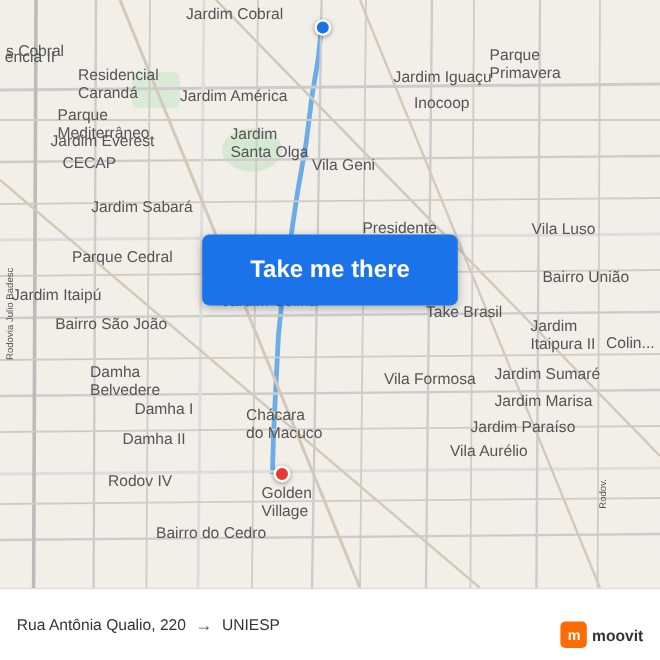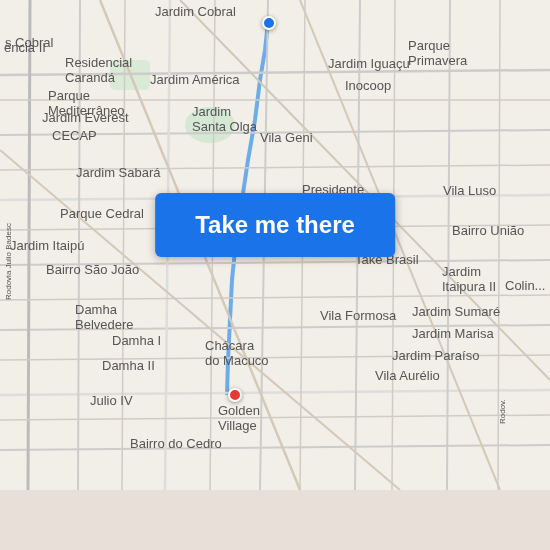--- a/index.html
+++ b/index.html
@@ -39,21 +39,21 @@
     #cta-button {
       position: absolute;
       left: 50%;
       top: 46%;
       transform: translate(-50%, -50%);
       background: #1a73e8;
       color: white;
       border: none;
       border-radius: 6px;
       padding: 18px 40px;
-      font-size: 24px;
+      font-size: 20px;
       font-weight: bold;
       cursor: pointer;
       white-space: nowrap;
       box-shadow: 0 2px 8px rgba(0,0,0,0.3);
       z-index: 10;
     }
 
     
     #bottom-bar {
       width: 550px;
@@ -235,26 +235,37 @@
     <span class="map-label" style="top:302px;left:75px">Damha<br>Belvedere</span>
     <span class="map-label" style="top:308px;left:320px">Vila Formosa</span>
     <span class="map-label" style="top:304px;left:412px">Jardim Sumaré</span>
     <span class="map-label" style="top:326px;left:412px">Jardim Marisa</span>
     <span class="map-label" style="top:333px;left:112px">Damha I</span>
     <span class="map-label" style="top:338px;left:205px">Chácara<br>do Macuco</span>
     <span class="map-label" style="top:348px;left:392px">Jardim Paraíso</span>
     <span class="map-label" style="top:358px;left:102px">Damha II</span>
     <span class="map-label" style="top:368px;left:375px">Vila Aurélio</span>
     <span class="map-label" style="top:300px;left:4px;transform:rotate(-90deg);transform-origin:top left;font-size:8px">Rodovia Julio Badesc</span>
-    <span class="map-label" style="top:393px;left:90px">Julio IV</span>
+    <span class="map-label" style="top:393px;left:90px">Rodov IV</span>
     <span class="map-label" style="top:436px;left:130px">Bairro do Cedro</span>
     <span class="map-label" style="top:403px;left:218px">Golden<br>Village</span>
     <span class="map-label" style="top:424px;left:498px;transform:rotate(-90deg);transform-origin:top left;font-size:8px">Rodov.</span>
 
     <div class="pin-blue" style="top:16px; left:262px;"></div>
 
     <div class="pin-red" style="top:388px; left:228px;"></div>
 
 
     <button id="cta-button">Take me there</button>
   </div>
 
+  <div id="bottom-bar">
+    <div id="route-info">
+      <span id="origin-text">Rua Antônia Qualio, 220</span>
+      <span id="arrow-icon">→</span>
+      <span id="destination-text">UNIESP</span>
+    </div>
+    <div id="moovit-logo">
+      <div id="moovit-icon">m</div>
+      <span>moovit</span>
+    </div>
+  </div>
 </div>
 
 </body></html>

